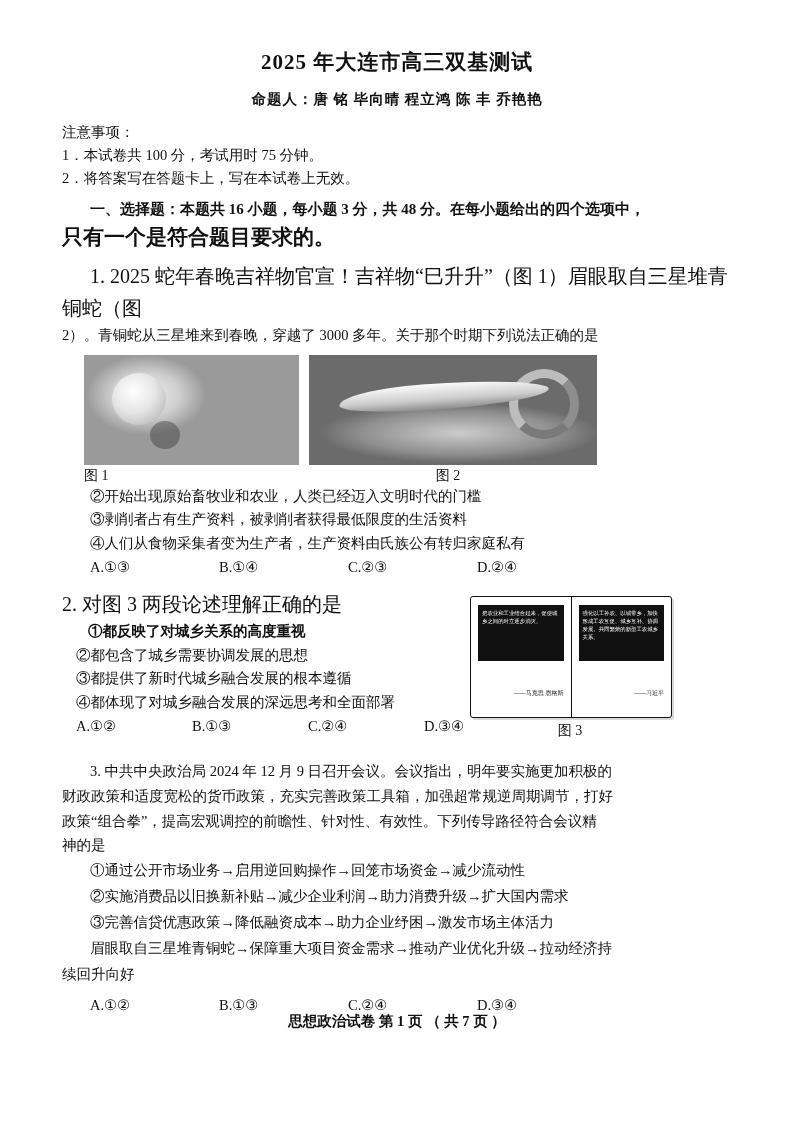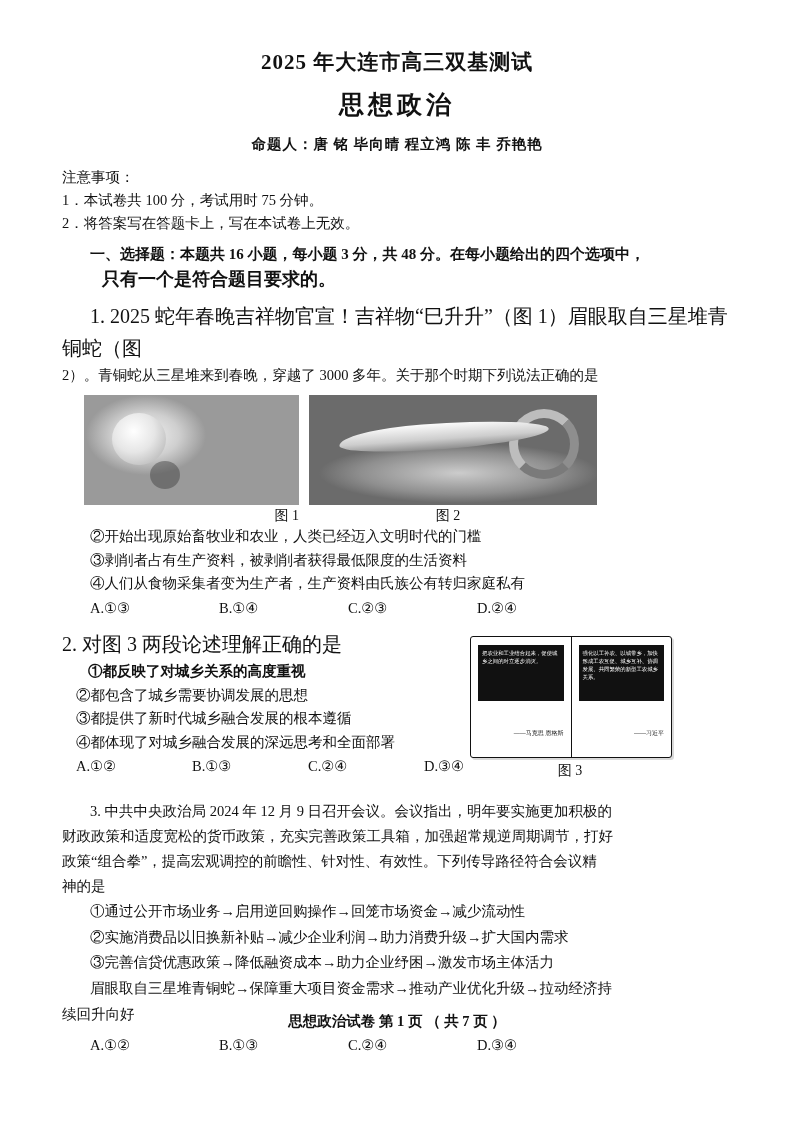--- a/index.html
+++ b/index.html
@@ -52,24 +52,23 @@
     margin-top: 4px;
   }
   .section-head {
     font-size: 15px;
     font-weight: bold;
     margin-top: 10px;
     text-indent: 28px;
     line-height: 1.55;
   }
   .section-head2 {
-    font-size: 18px;
+    font-size: 21px;
     font-weight: bold;
     line-height: 1.55;
-    margin-left: 40px;
   }
   .q-stem {
     font-size: 20px;
     line-height: 1.6;
     margin-top: 6px;
     text-indent: 28px;
   }
   .q-stem-cont {
     font-size: 14.5px;
     line-height: 1.6;
@@ -101,21 +100,21 @@
     overflow: hidden;
   }
   .fig1 { width: 215px; height: 110px; }
   .fig2 { width: 288px; height: 110px; }
   .fig-caption-row {
     display: flex;
     margin-left: 22px;
     font-size: 14px;
     margin-top: 2px;
   }
-  .fig-cap1 { width: 215px; text-align: right; }
+  .fig-cap1 { width: 215px; text-align: left; }
   .fig-cap2 { width: 298px; text-align: center; }
 
   
   .photo-a {
     position: absolute; inset: 0;
     background:
       radial-gradient(ellipse 60px 40px at 62px 40px, #f2f2f2 0%, #cfcfcf 55%, #9a9a9a 100%),
       radial-gradient(ellipse 100px 60px at 150px 85px, #efefef 0%, #bdbdbd 60%, #8e8e8e 100%),
       linear-gradient(160deg, #e3e3e3 0%, #b9b9b9 45%, #6e6e6e 100%);
   }
@@ -214,21 +213,20 @@
     font-size: 14.5px;
     font-weight: bold;
   }
 </style>
 </head>
 <body>
 
 <div class="page">
 
   <div class="title-main">2025 年大连市高三双基测试</div>
-  <div class="title-sub">思想政治</div>
   <div class="authors">命题人：唐  铭  毕向晴  程立鸿  陈  丰  乔艳艳</div>
 
   <div class="notice-head">注意事项：</div>
   <div class="notice-line">1．本试卷共 100 分，考试用时 75 分钟。</div>
   <div class="notice-line">2．将答案写在答题卡上，写在本试卷上无效。</div>
 
   <div class="section-head">一、选择题：本题共 16 小题，每小题 3 分，共 48 分。在每小题给出的四个选项中，</div>
   <div class="section-head2">只有一个是符合题目要求的。</div>
 
   <div class="q-stem">1. 2025 蛇年春晚吉祥物官宣！吉祥物“巳升升”（图 1）眉眼取自三星堆青铜蛇（图</div>

